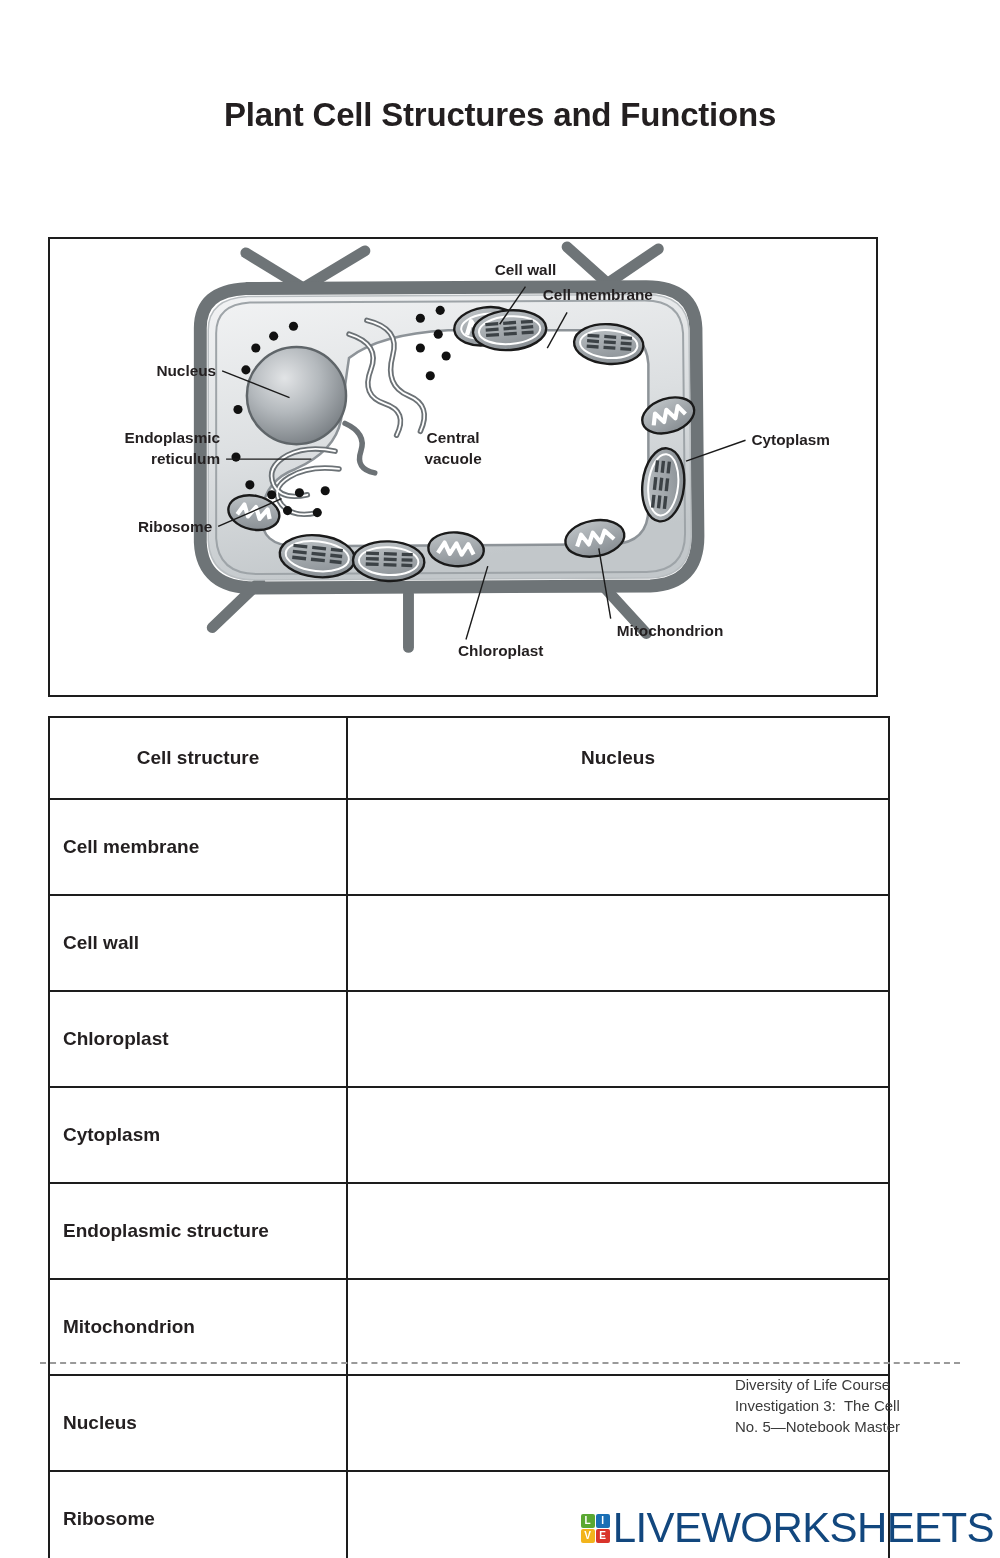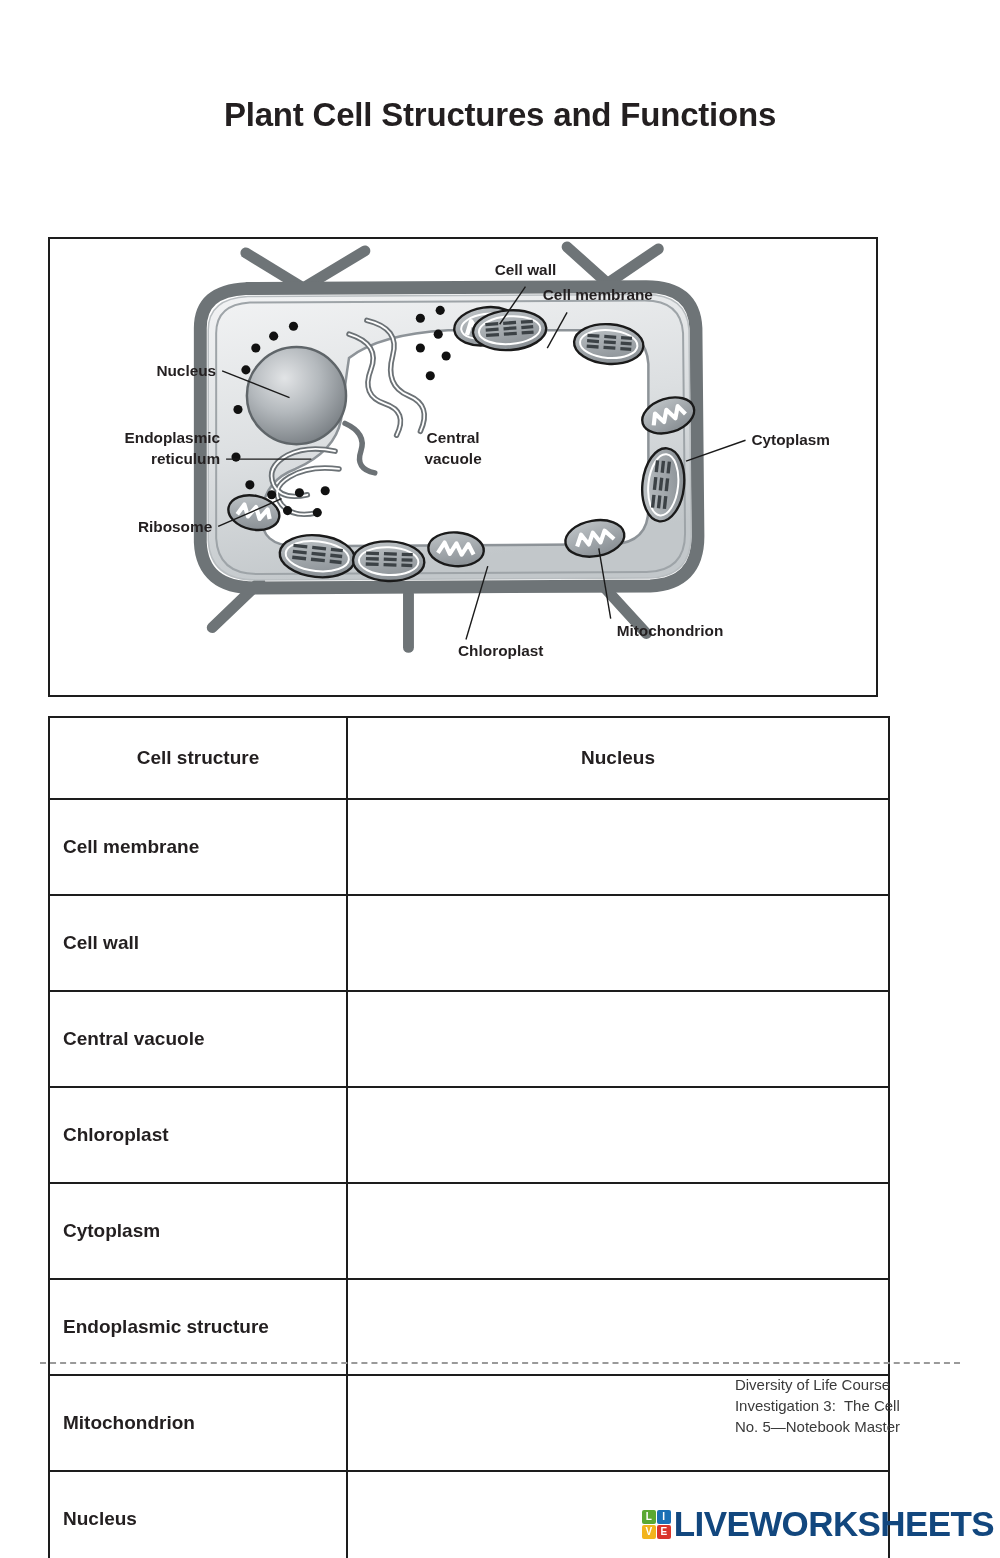--- a/index.html
+++ b/index.html
@@ -151,22 +151,22 @@
     height: 14px;
     border-radius: 2px;
     color: #ffffff;
     font-size: 10px;
     font-weight: 700;
     line-height: 14px;
     text-align: center;
     font-family: "Liberation Sans", sans-serif;
   }
   #lw-wordmark {
-    font-size: 35px;
-    font-weight: 700;
+    font-size: 42px;
+    font-weight: 400;
     letter-spacing: -0.6px;
     color: #12477e;
     font-family: "Liberation Sans", sans-serif;
   }
 </style>
 </head>
 <body>
 
 <div id="worksheet-title">Plant Cell Structures and Functions</div>
 
@@ -416,24 +416,20 @@
   <tbody>
     <tr>
       <td class="structure-cell">Cell membrane</td>
       <td class="function-cell"></td>
     </tr>
     <tr>
       <td class="structure-cell">Cell wall</td>
       <td class="function-cell"></td>
     </tr>
     <tr>
-      <td class="structure-cell">Central vacuole</td>
-      <td class="function-cell"></td>
-    </tr>
-    <tr>
       <td class="structure-cell">Chloroplast</td>
       <td class="function-cell"></td>
     </tr>
     <tr>
       <td class="structure-cell">Cytoplasm</td>
       <td class="function-cell"></td>
     </tr>
     <tr>
       <td class="structure-cell">Endoplasmic structure</td>
       <td class="function-cell"></td>

